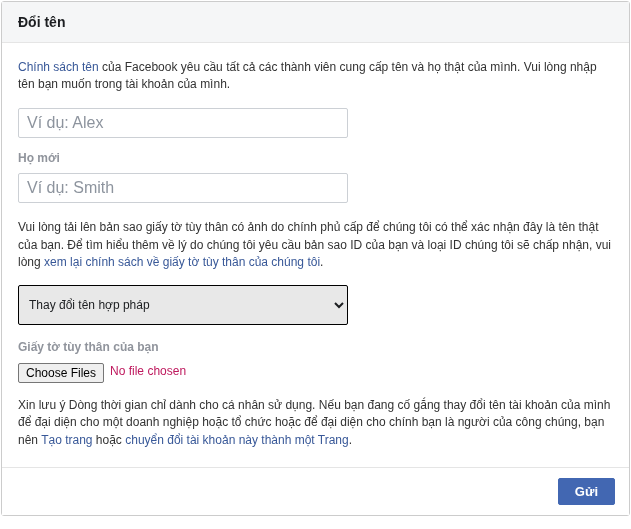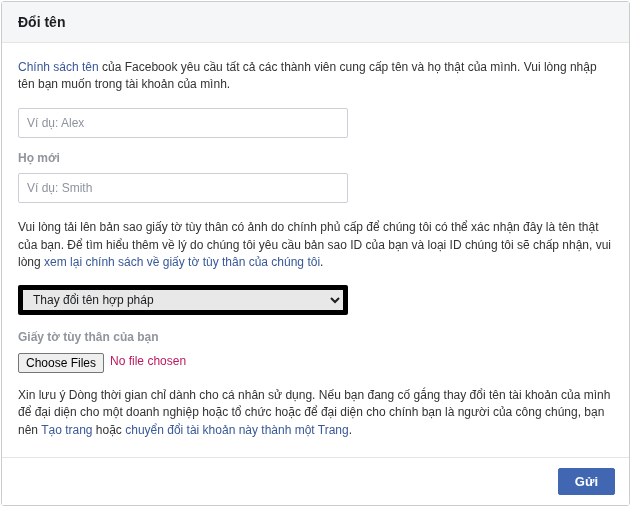--- a/index.html
+++ b/index.html
@@ -40,34 +40,34 @@
     margin-bottom: 6px;
     display: block;
     font-size: 12px;
   }
   .text-input {
     width: 330px;
     height: 30px;
     border: 1px solid #ccd0d5;
     border-radius: 2px;
     padding: 0 8px;
-    font-size: 12px;
+    font-size: 16px;
     color: #1c1e21;
     margin-bottom: 12px;
   }
   .text-input::placeholder { color: #8d949e; }
   .para { margin-bottom: 14px; margin-top: 4px;}
   .select-wrap {
     width: 330px;
     margin-bottom: 14px;
   }
   select.reason {
     width: 100%;
-    height: 30px;
-    border: 5px solid #000000;
+    height: 40px;
+    border: 1px solid #000000;
     border-radius: 2px;
     background: #e8e8e8;
     font-size: 12px;
     padding: 0 6px;
     color: #1c1e21;
   }
   .file-row {
     display: flex;
     align-items: flex-start;
     gap: 6px;

